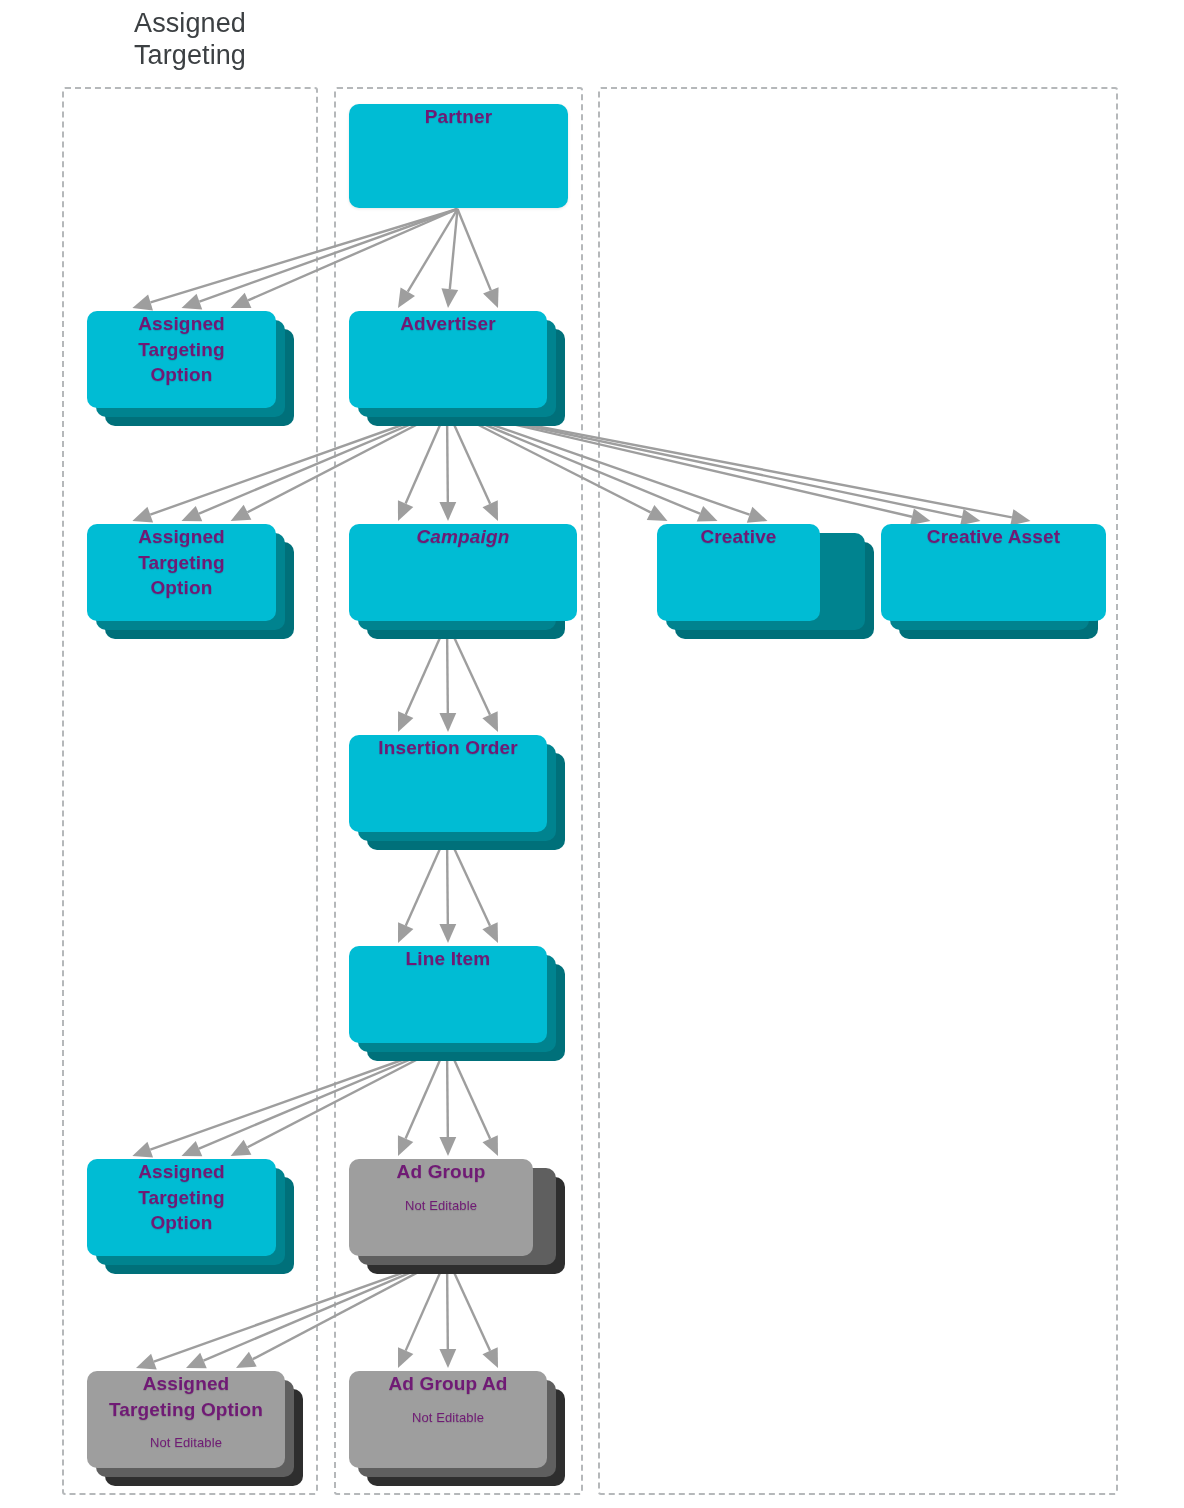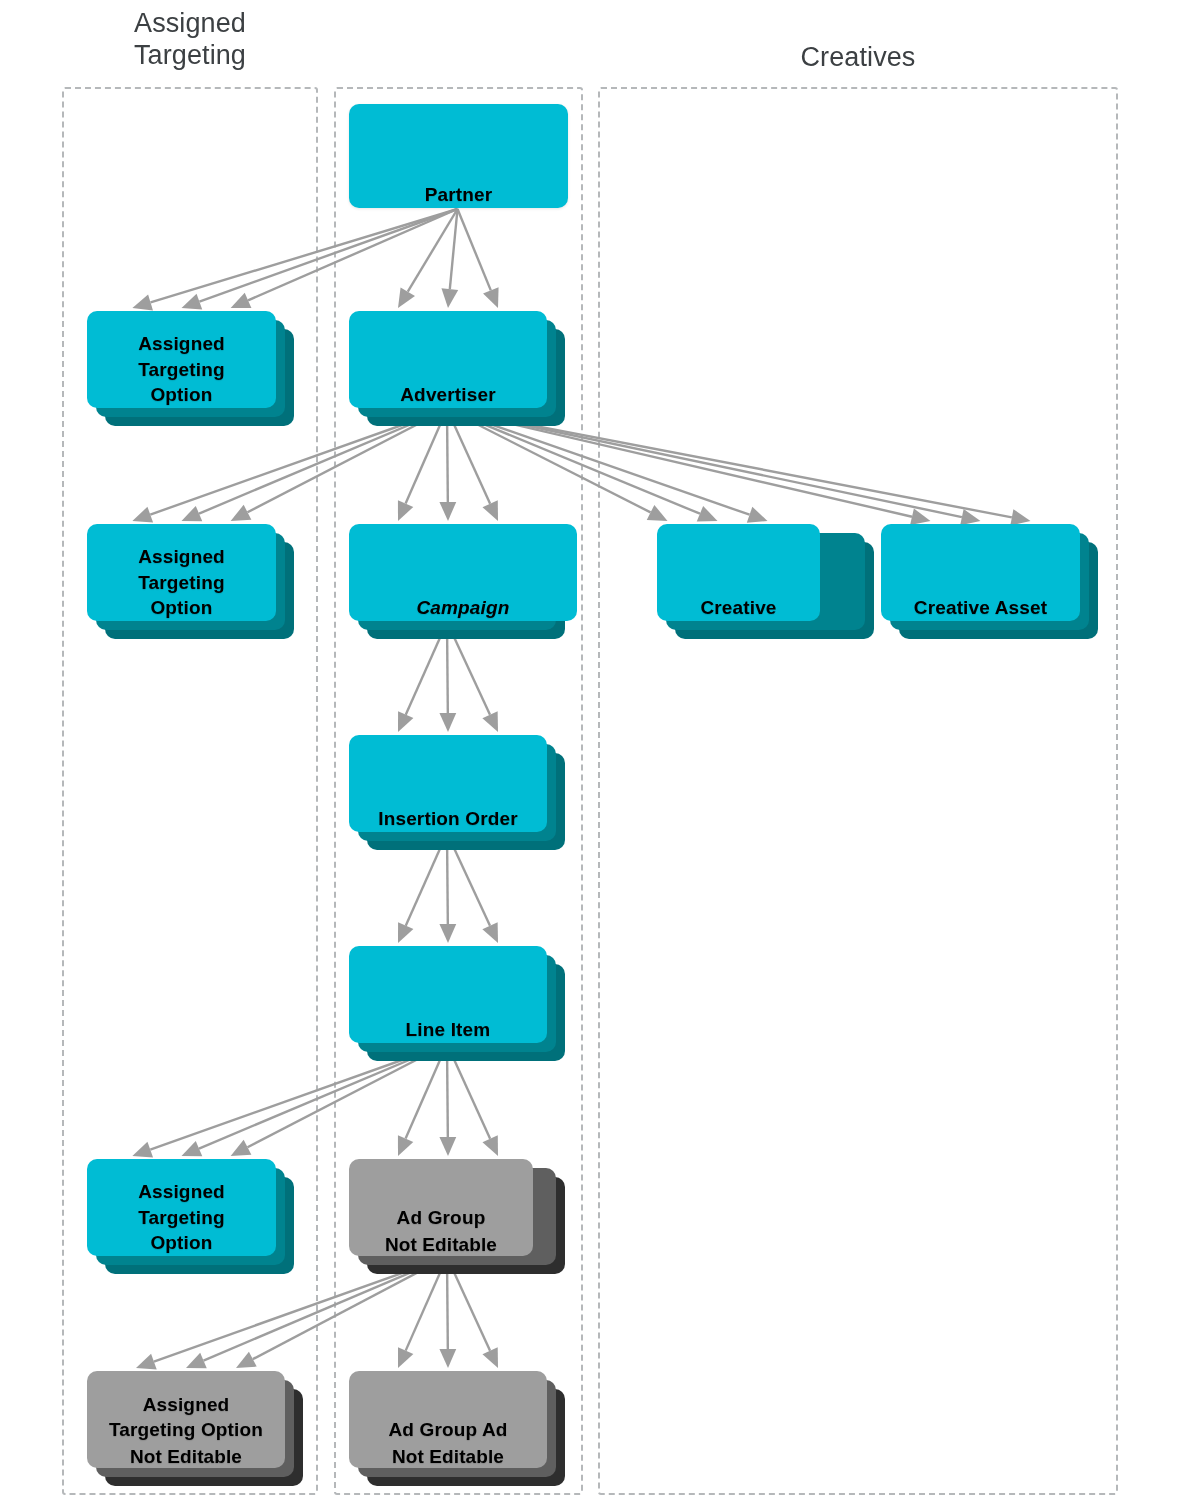--- a/index.html
+++ b/index.html
@@ -59,22 +59,22 @@
     position: absolute;
     left: 0;
     top: 0;
     width: 100%;
     height: 100%;
     border-radius: 10px;
     box-sizing: border-box;
     display: flex;
     flex-direction: column;
     align-items: center;
-    justify-content: flex-end;
-    color: #000000;
+    justify-content: flex-start;
+    color: #701a75;
     text-align: center;
   }
   .node .stack {
     position: absolute;
     border-radius: 10px;
     box-sizing: border-box;
   }
 
   
   .node.teal .card  { background: #00bcd4; }
@@ -87,40 +87,39 @@
   .node.gray .s2    { background: #2e2e2e; }
 
   .node .title {
     font-size: 19px;
     font-weight: bold;
     line-height: 1.35;
     letter-spacing: 0.15px;
     text-shadow: 0 1px 1px rgba(0,0,0,.12);
   }
   .node .subtitle {
-    font-size: 19px;
-    font-weight: bold;
-    margin-top: 3px;
+    font-size: 13px;
+    font-weight: normal;
+    margin-top: 13px;
     letter-spacing: 0.1px;
     text-shadow: 0 1px 1px rgba(0,0,0,.12);
   }
   .node.single .card {
     box-shadow: 0 1px 3px rgba(0,0,0,.10);
   }
 </style>
 </head>
 <body>
 
 <div id="stage">
 
   <div class="col-header" style="left:62px; top:8px; width:256px;">
     <div>Assigned</div>
     <div>Targeting</div>
   </div>
-  <div class="col-header" style="left:598px; top:42px; width:520px;">Creatives</div>
 
   <div class="lane" style="left:62px; top:87px; width:256px; height:1408px;"></div>
   <div class="lane" style="left:334px; top:87px; width:249px; height:1408px;"></div>
   <div class="lane" style="left:598px; top:87px; width:520px; height:1408px;"></div>
 
   <svg id="arrows" viewBox="0 0 1184 1508" width="1184" height="1508" aria-hidden="true">
       <g>
         <line x1="457.5" y1="209" x2="150.53611302721873" y2="302.4656603626295" stroke="#9e9e9e" stroke-width="2.4"></line>
         <polygon points="132.36,308 148.08935234543387,294.42990512954333 152.9828737090036,310.5014155957156" fill="#9e9e9e"></polygon>
         <line x1="457.5" y1="209" x2="199.3842832438261" y2="301.5849853581928" stroke="#9e9e9e" stroke-width="2.4"></line>
@@ -268,21 +267,21 @@
       </div>
       <div class="node teal stacked" style="left: 618px; top: 524px; width: 163px; height: 97px; z-index: 5; margin-left: 39px;">
         <div class="stack s2" style="left: 18px; top: 18px; width: 199px; height: 97px;"></div>
         <div class="stack s1" style="left: 9px; top: 9px; width: 199px; height: 97px;"></div>
         <div class="card">
           <div class="title">
             <div>Creative</div>
           </div>
         </div>
       </div>
-      <div class="node teal stacked" style="left: 881px; top: 524px; width: 199px; height: 97px; z-index: 5;">
+      <div class="node teal stacked" style="left: 881px; top: 524px; width: 225px; height: 97px; z-index: 5;">
         <div class="stack s2" style="left: 18px; top: 18px; width: 199px; height: 97px;"></div>
         <div class="stack s1" style="left: 9px; top: 9px; width: 199px; height: 97px;"></div>
         <div class="card">
           <div class="title">
             <div>Creative Asset</div>
           </div>
         </div>
       </div>
       <div class="node teal stacked" style="left: 349px; top: 735px; width: 198px; height: 97px; z-index: 5;">
         <div class="stack s2" style="left: 18px; top: 18px; width: 198px; height: 97px;"></div>

